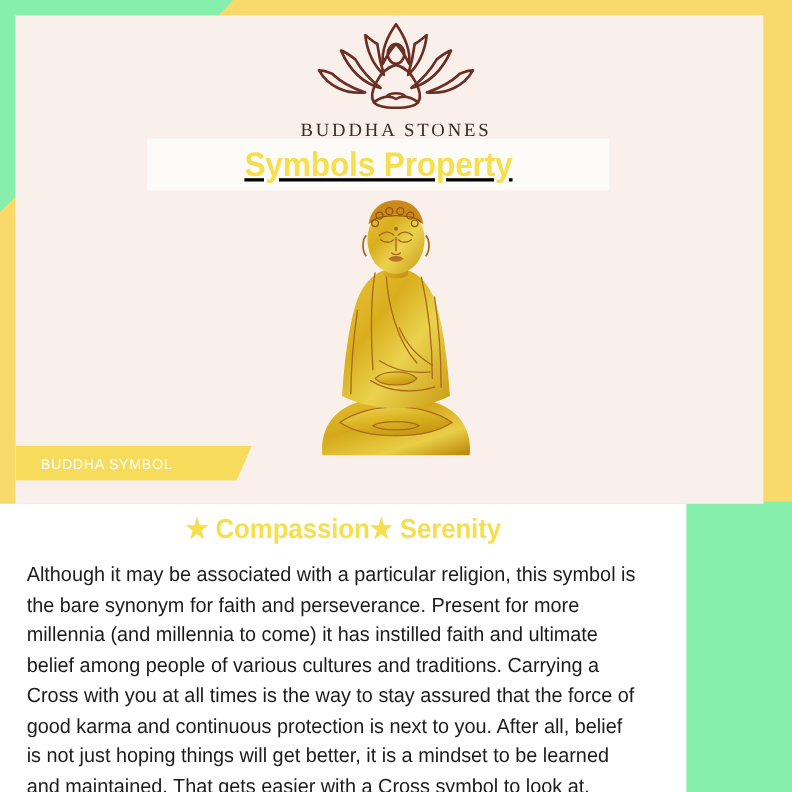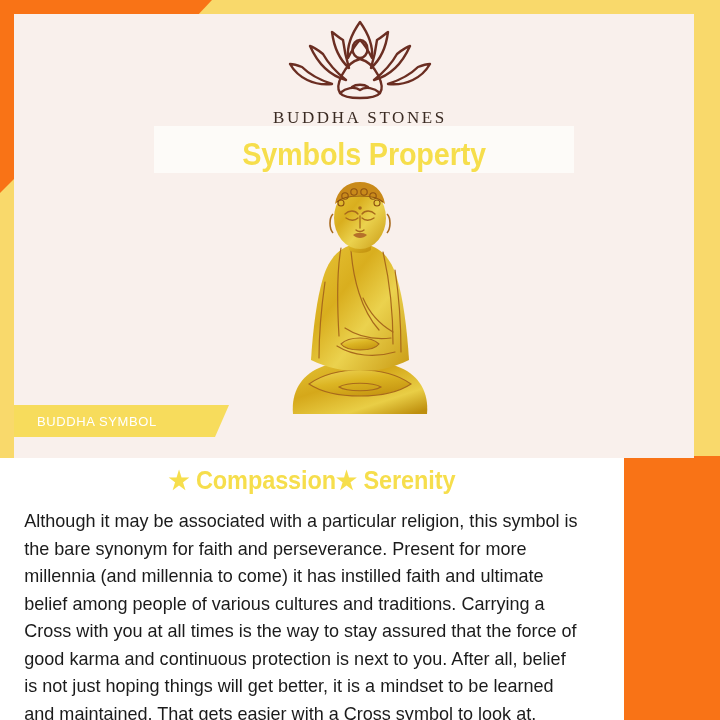--- a/index.html
+++ b/index.html
@@ -12,21 +12,21 @@
     height: 720px;
     overflow: hidden;
     font-family: "Liberation Sans", sans-serif;
     background: #ffffff;
   }
 
   .poster {
     position: relative;
     width: 720px;
     height: 720px;
-    background: #f97316;
+    background: #86efac;
     overflow: hidden;
   }
 
   
   .deco-top-bar {
     position: absolute;
     left: 196px;
     top: 0;
     width: 524px;
     height: 17px;
@@ -80,28 +80,29 @@
     font-family: "Liberation Serif", serif;
     font-size: 17px;
     letter-spacing: 2.6px;
     color: #3a2a22;
     font-weight: 400;
   }
 
   
   .title-band {
     position: absolute;
-    left: 154px;
+    left: 134px;
     top: 126px;
     width: 420px;
     height: 47px;
     background: #FDFBF8;
     display: flex;
-    align-items: flex-end;
+    align-items: center;
     justify-content: center;
+    text-decoration: underline;
   }
   .title-text {
     font-family: "Liberation Sans Narrow", "Liberation Sans", sans-serif;
     font-weight: 700;
     font-size: 31px;
     color: #F6DE4C;
     letter-spacing: -0.2px;
     transform: scaleX(0.93);
     white-space: nowrap;
   }

